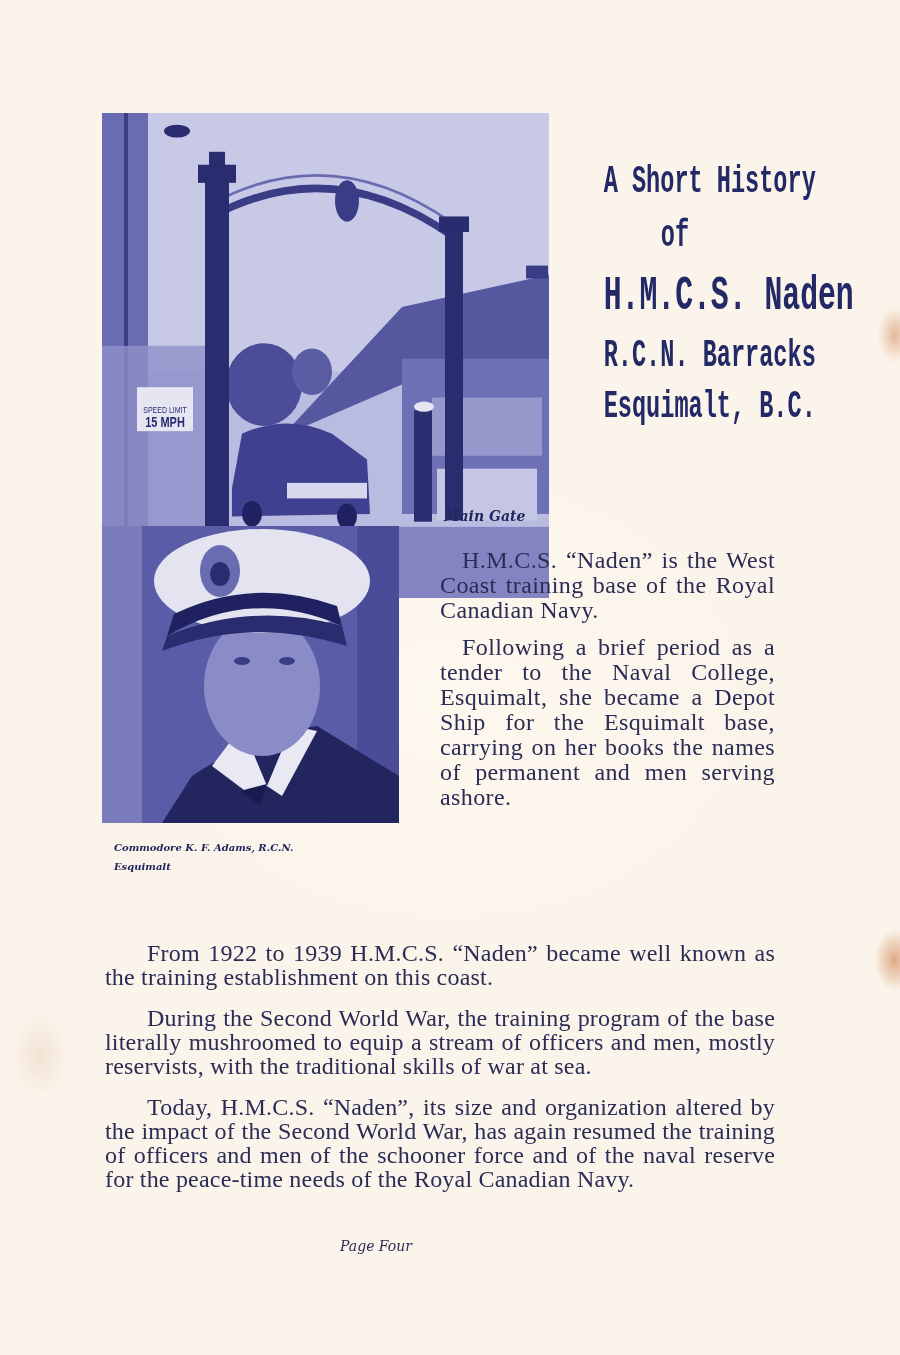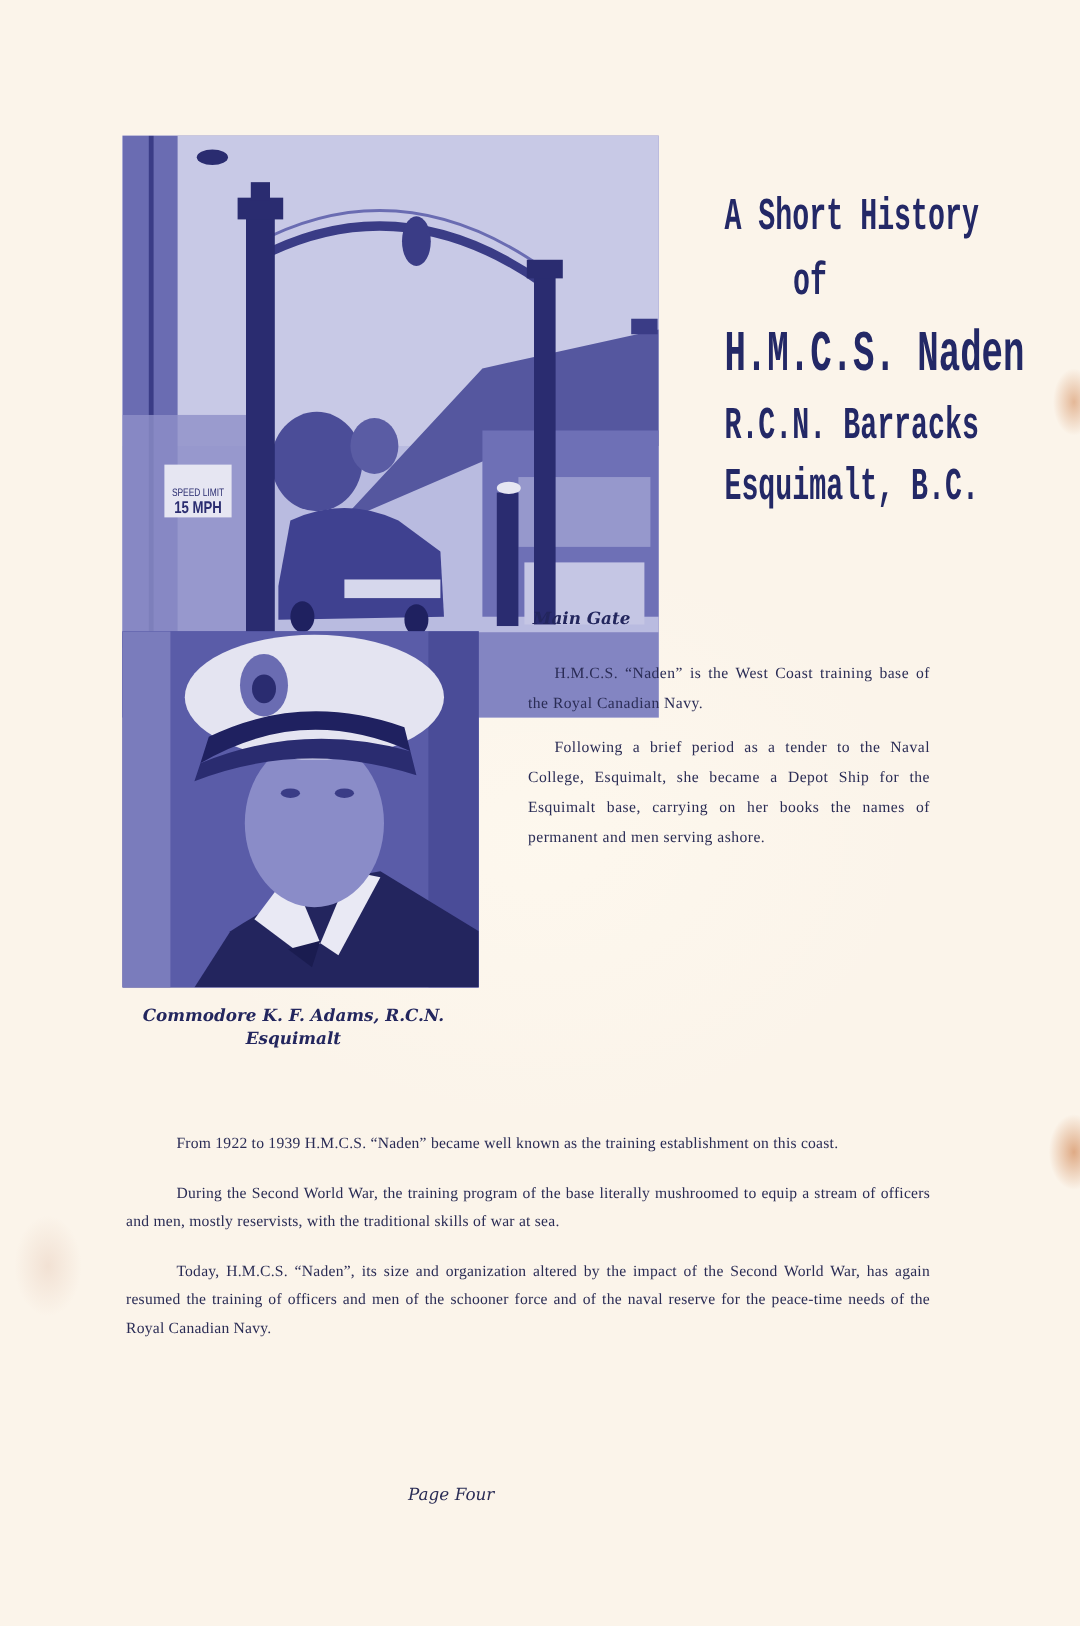--- a/index.html
+++ b/index.html
@@ -33,25 +33,25 @@
   .t2 { font-size: 38px; line-height: 60px; }
   .t3 { font-size: 48px; line-height: 64px; margin-top: -2px; }
   .t4 { font-size: 38px; line-height: 52px; margin-top: 2px; }
   .t5 { font-size: 38px; line-height: 50px; }
 
   .caption {
     position: absolute; font-family: "DejaVu Serif", serif; font-style: italic;
     font-weight: bold; color: #23265e; font-size: 14px;
   }
   #gate-caption { left: 444px; top: 508px; }
-  #portrait-caption { left: 96px; top: 838px; width: 297px; text-align: center; line-height: 19px; font-size: 14px; }
+  #portrait-caption { left: 114px; top: 838px; width: 297px; line-height: 19px; font-size: 10px; }
 
   .body-text {
     position: absolute; font-family: "Liberation Serif", serif;
-    color: #2a2c55; font-size: 13px; line-height: 25px; text-align: justify;
+    color: #2a2c55; font-size: 24px; line-height: 25px; text-align: justify;
     letter-spacing: 0.4px;
   }
   .body-text p { margin: 0 0 12px 0; text-indent: 22px; }
   #right-col { left: 440px; top: 548px; width: 335px; }
   #full-col { left: 105px; top: 941px; width: 670px; letter-spacing: 0.2px; }
   #full-col p { text-indent: 42px; margin-bottom: 17px; line-height: 24px; }
 
   #page-number {
     position: absolute; left: 0; width: 752px; top: 1238px; text-align: center;
     font-family: "DejaVu Serif", serif; font-style: italic; font-size: 14px; color: #2a2c55;

